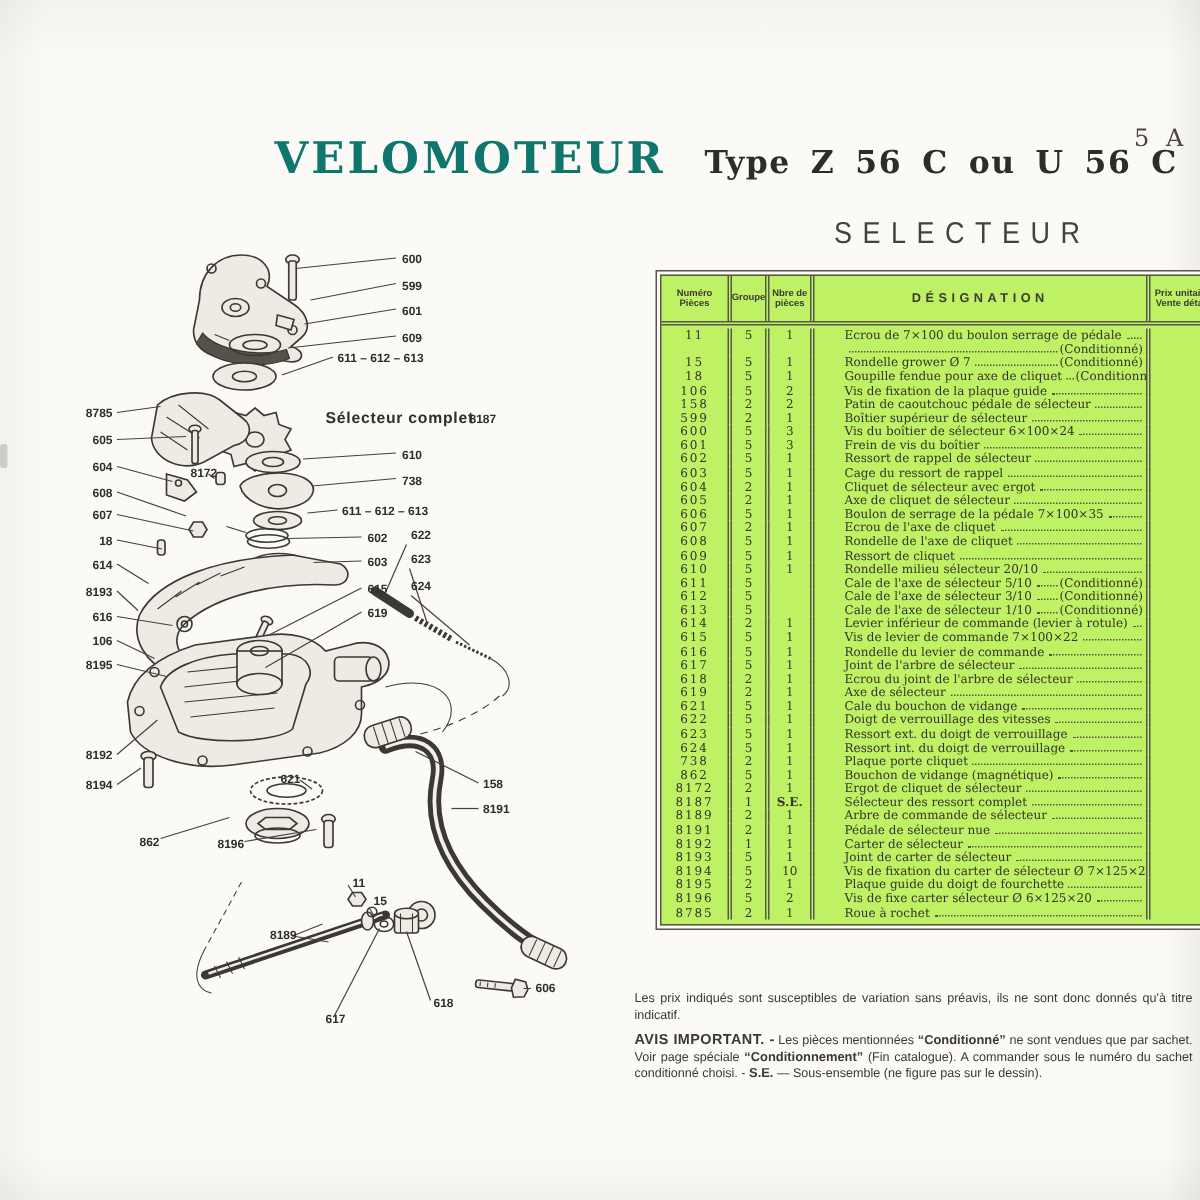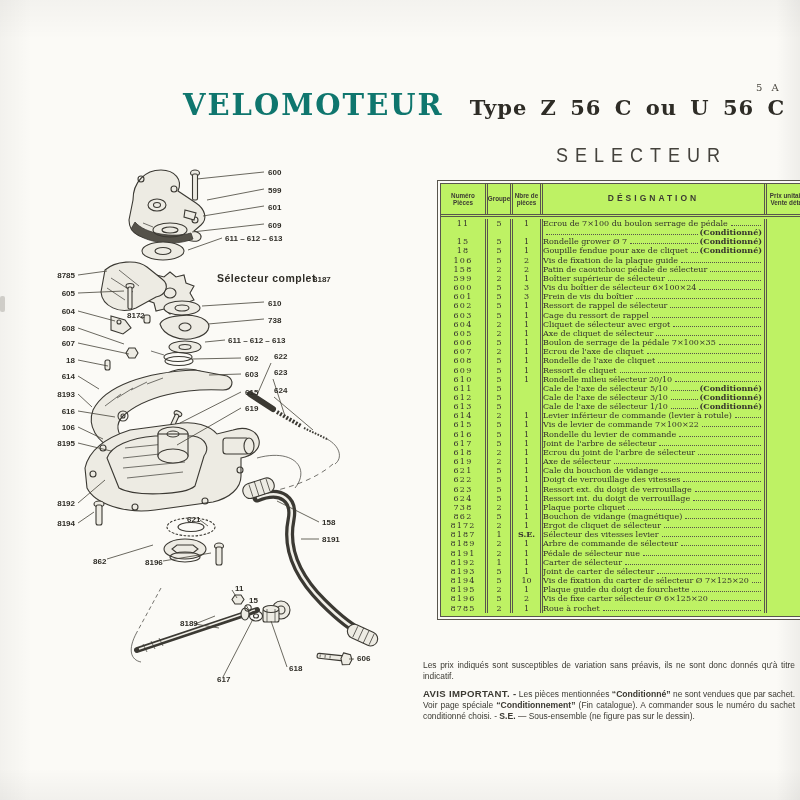--- a/index.html
+++ b/index.html
@@ -8,21 +8,21 @@
     background:#fbfaf6;
     font-family:"DejaVu Serif", serif;
     color:#35332d;
   }
   .paper-vignette{position:absolute;inset:0;pointer-events:none;
     background:
       linear-gradient(90deg, rgba(0,0,0,.035), rgba(0,0,0,0) 4%, rgba(0,0,0,0) 97%, rgba(0,0,0,.05)),
       linear-gradient(180deg, rgba(0,0,0,.03), rgba(0,0,0,0) 5%, rgba(0,0,0,0) 96%, rgba(0,0,0,.04));}
   .edge-mark{position:absolute;left:0;top:296px;width:5px;height:16px;background:#8d8a82;opacity:.35;border-radius:2px;}
 
-  .pageno{position:absolute;left:756px;top:82px;font-size:10px;letter-spacing:3px;color:#4a473f;}
+  .pageno{position:absolute;left:756px;top:82px;font-size:16px;letter-spacing:3px;color:#4a473f;}
 
   .titlebar{position:absolute;left:183px;top:88px;display:flex;align-items:baseline;gap:26px;white-space:nowrap;}
   .title-main{font-size:29px;font-weight:bold;letter-spacing:2px;color:#0f766e;}
   .title-sub{font-size:21px;font-weight:bold;letter-spacing:1px;word-spacing:5px;color:#2e2c26;}
 
   .section-title{position:absolute;left:556px;top:144px;font-family:"Liberation Sans",sans-serif;
     font-size:18px;font-weight:500;letter-spacing:7px;color:#44423c;transform:scaleY(1.12);transform-origin:top left;}
 
   
   .tbl{position:absolute;left:440px;top:183px;width:368px;background:#bef264;
@@ -31,26 +31,26 @@
   .t-head .h{display:flex;flex-direction:column;align-items:center;justify-content:center;
     font-family:"Liberation Sans",sans-serif;font-weight:bold;color:#3c3a33;line-height:1.15;text-align:center;}
   .t-head .h span{display:block;font-size:6.3px;}
   .t-head .h.des span{font-size:8.5px;letter-spacing:3px;}
   .t-body{padding:2px 0 3px 0;}
   .t-row{display:grid;grid-template-columns:44px 25px 30px 224px 45px;min-height:9.15px;line-height:9.15px;font-size:8px;}
   .t-row .c{overflow:hidden;white-space:nowrap;}
   .t-row .num{text-align:center;letter-spacing:1.2px;}
   .t-row .grp{text-align:center;}
   .t-row .nb{text-align:center;}
-  .t-row .des{padding-left:0;padding-right:2px;}
+  .t-row .des{padding-left:20px;padding-right:2px;}
   .grp,.nb,.des,.prix{border-left:3px double #59564d;}
   .t-head .h.grp,.t-head .h.nb,.t-head .h.des,.t-head .h.prix{border-left:3px double #59564d;}
   .dline{display:flex;align-items:baseline;}
   .dots{flex:1;min-width:5px;border-bottom:1px dotted #57544b;margin:0 1px 1.5px 3px;}
-  .cond{font-weight:bold;white-space:nowrap;}
+  .cond{font-weight:normal;white-space:nowrap;}
   .sebold{font-weight:bold;}
 
   
   .avis{position:absolute;left:423px;top:660px;width:372px;font-family:"Liberation Sans",sans-serif;
     font-size:8.4px;line-height:11.3px;color:#3b3932;text-align:justify;}
   .avis b{font-size:8.6px;}
   .avis .lead{font-size:9.6px;font-weight:bold;letter-spacing:.3px;}
   .avis p{margin:0 0 5px 0;}
 
   
@@ -776,21 +776,21 @@
           </div>
         </div>
     <div class="c prix"></div>
   </div>
       <div class="t-row">
     <div class="c num">8187</div>
     <div class="c grp">1</div>
     <div class="c nb sebold">S.E.</div>
     <div class="c des">
           <div class="dline">
-            <span>Sélecteur des vitesses levier</span>
+            <span>Sélecteur des ressort complet</span>
             <span class="dots"></span>
           </div>
         </div>
     <div class="c prix"></div>
   </div>
       <div class="t-row">
     <div class="c num">8189</div>
     <div class="c grp">2</div>
     <div class="c nb">1</div>
     <div class="c des">

